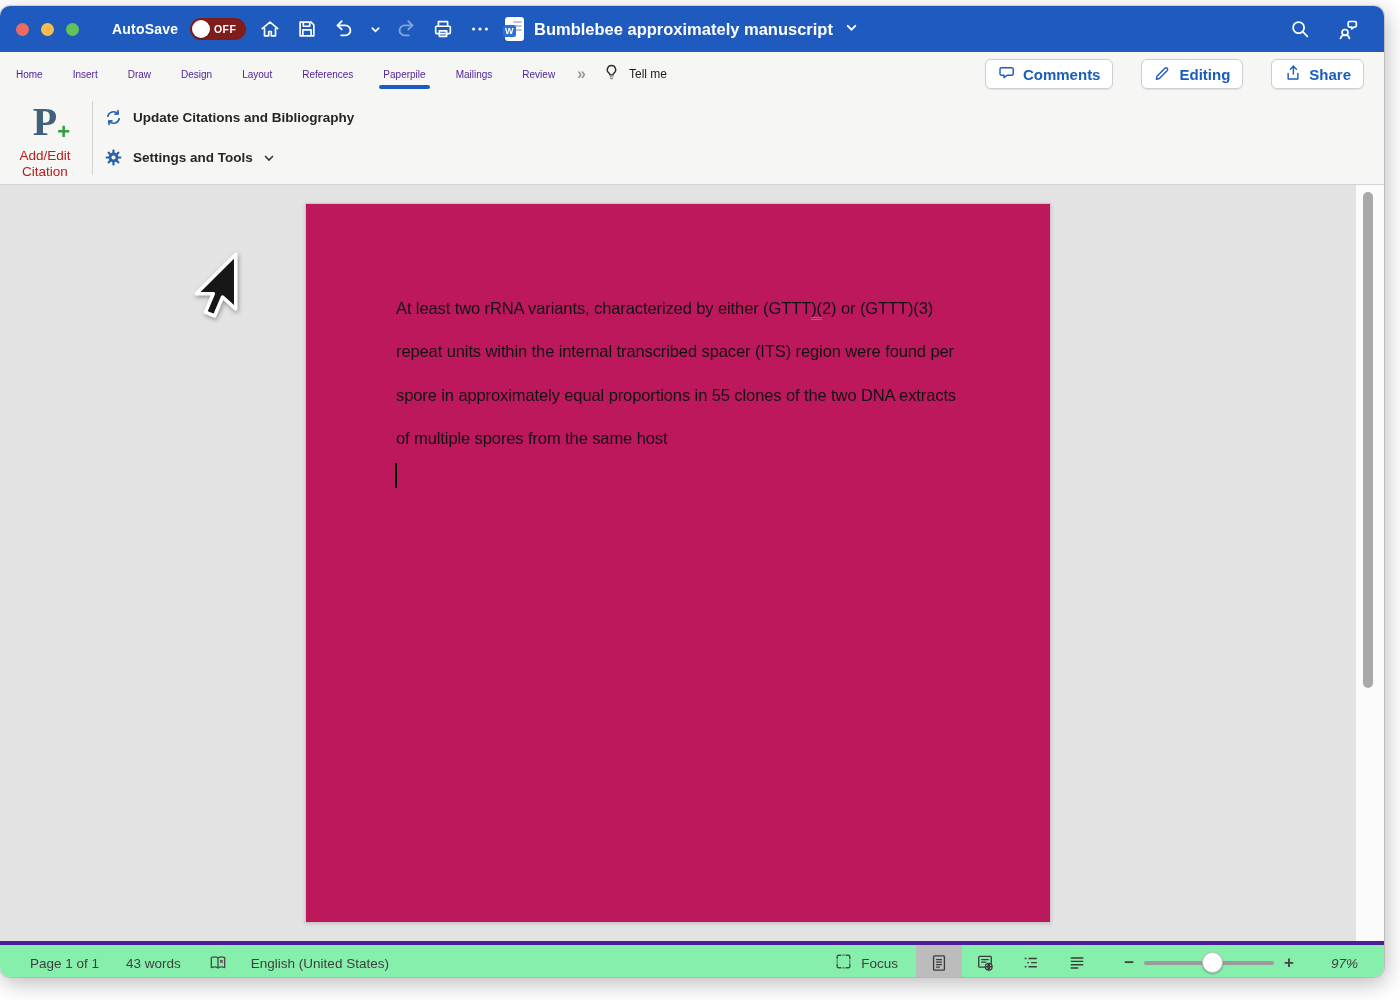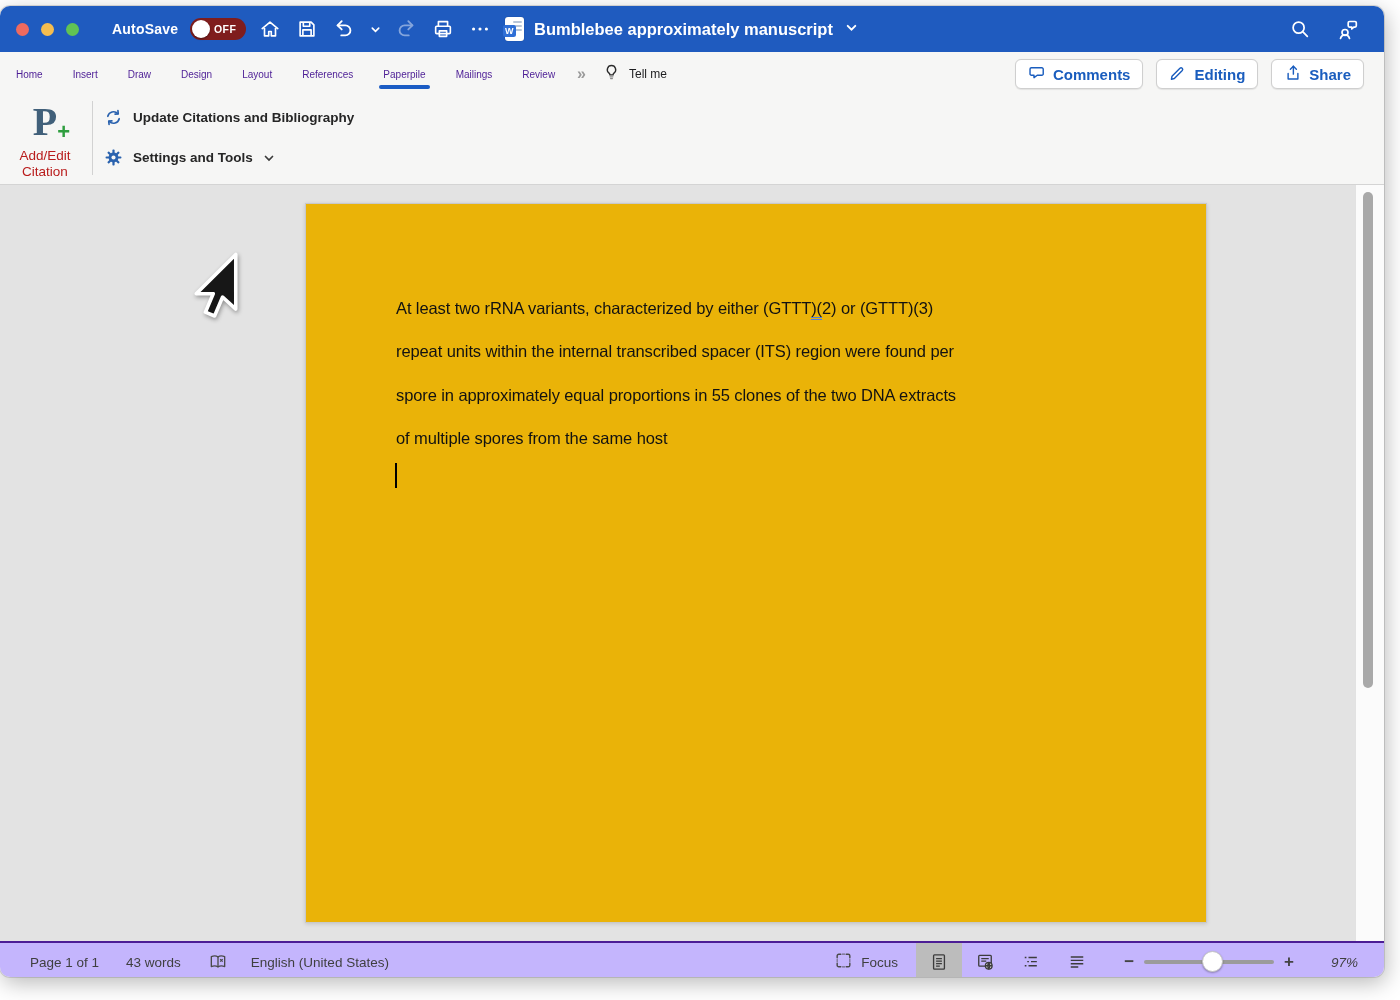--- a/index.html
+++ b/index.html
@@ -34,54 +34,54 @@
   .tb-right { position:absolute; right:24px; display:flex; align-items:center; gap:24px; }
 
   
   .tabrow { height:44px; background:#f6f6f5; display:flex; align-items:center; padding:0 20px 0 16px; }
   .tabs { display:flex; align-items:center; gap:30px; }
   .tab { font-size:10px; color:#4c1d95; font-weight:500; cursor:default; position:relative; white-space:nowrap; }
   .tab.active { font-weight:400; }
   .tab.active::after { content:""; position:absolute; left:-4px; right:-4px; bottom:-9px; height:3.5px; border-radius:2px; background:#1b5cc4; }
   .overflow-ind { margin-left:22px; color:#9a9a9a; font-size:16px; font-weight:600; letter-spacing:-2px; }
   .tellme { display:flex; align-items:center; gap:8px; margin-left:18px; font-size:12px; color:#1d1d1f; font-weight:500; }
-  .actions { margin-left:auto; display:flex; align-items:center; gap:13px; }
+  .actions { margin-left:auto; display:flex; align-items:center; gap:28px; }
   .act-btn { height:30px; padding:0 12px; background:#ffffff; border:1px solid #cfcfcf; border-radius:6px;
              display:flex; align-items:center; gap:7px; color:#1a5dbe; font-size:15px; font-weight:700;
              box-shadow:0 0.5px 1px rgba(0,0,0,.08); }
 
   
   .ribbon { position:relative; height:89px; background:#f6f6f5; border-bottom:1px solid #d4d4d4; }
   .addedit { position:absolute; left:8px; top:4px; width:74px; text-align:center; cursor:default; }
   .pp-logo { position:relative; display:inline-block; height:44px; }
   .pp-p { font-size:40px; font-weight:800; color:#41607a; line-height:44px; font-family:"Liberation Serif", serif; }
   .pp-plus { position:absolute; right:-13px; bottom:2px; color:#2f9e3f; font-size:22px; font-weight:800; line-height:20px; }
   .addedit-label { font-size:13.5px; color:#b91c1c; line-height:15.5px; margin-top:4px; }
   .rdivider { position:absolute; left:92px; top:5px; bottom:9px; width:1px; background:#d2d2d2; }
   .rib-cmd { position:absolute; left:104px; display:flex; align-items:center; gap:10px; font-size:13.5px; font-weight:700; color:#262626; cursor:default; }
   .rib-cmd.row1 { top:12px; } .rib-cmd.row2 { top:52px; }
   .rib-cmd svg { display:block; }
 
   
   .docarea { position:relative; height:756px; background:#e3e3e3; overflow:hidden; }
-  .page { position:absolute; left:305px; top:18px; width:902px; height:720px; background:#eab308;
+  .page { position:absolute; left:305px; top:18px; width:746px; height:720px; background:#be185d;
           border:1px solid #c9c9c9; box-shadow:0 1px 4px rgba(0,0,0,.14); overflow:hidden; }
   .page-text { padding:83px 0 0 90px; font-size:16.5px; color:#121212; letter-spacing:-0.1px; }
   .doc-line { height:43.4px; line-height:43.4px; white-space:nowrap; }
   .grammar-mark { border-bottom:3px double #4f7fe3; }
   .caret { position:absolute; left:89px; top:259px; width:2px; height:25px; background:#000; }
 
   .scroll-strip { position:absolute; right:0; top:0; bottom:0; width:29px; background:#fbfbfb; border-left:1px solid #e2e2e2; }
   .scroll-thumb { position:absolute; left:7px; top:7px; width:10px; height:496px; border-radius:5px; background:#a9a9a9; }
 
   .mouse-cursor { position:absolute; left:190px; top:66px; width:48px; height:76px;
                   filter:drop-shadow(1px 2px 2px rgba(0,0,0,.35)); }
 
   
-  .statusbar { height:40px; background:#c4b5fd; border-top:2px solid #4c1d95; display:flex; align-items:center;
+  .statusbar { height:40px; background:#86efac; border-top:4px solid #4c1d95; display:flex; align-items:center;
                font-size:13.5px; color:#3f3f3f; border-radius:0 0 10px 10px; }
   .sb-item { white-space:nowrap; cursor:default; }
   .sb-page { margin-left:30px; } .sb-words { margin-left:27px; }
   .sb-proof { margin-left:27px; display:flex; align-items:center; }
   .sb-lang { margin-left:23px; }
   .sb-right { margin-left:auto; display:flex; align-items:center; height:100%; }
   .focus-btn { display:flex; align-items:center; gap:8px; margin-right:18px; }
   .viewgroup { display:flex; height:100%; }
   .view-btn { width:46px; height:100%; display:flex; align-items:center; justify-content:center; }
   .view-btn.selected { background:#bcbcbc; }

